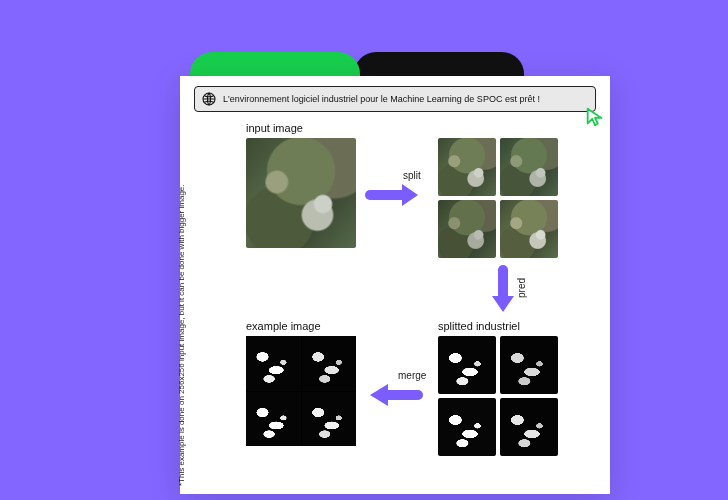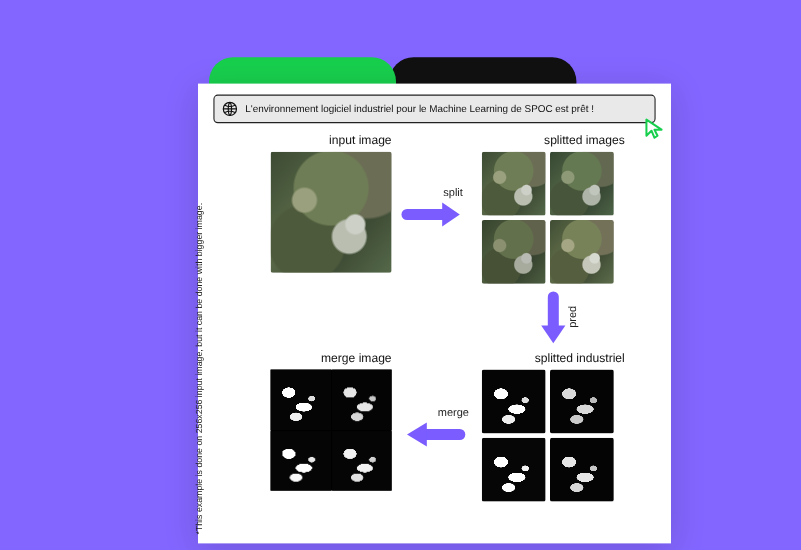--- a/index.html
+++ b/index.html
@@ -82,21 +82,21 @@
     position: absolute;
     left: 24px;
     right: 10px;
     top: 46px;
     bottom: 6px;
   }
   .lbl {
     position: absolute;
     font-size: 11px;
     color: #111;
-    text-align: right;
+    text-align: left;
   }
   .thumb {
     position: absolute;
     border-radius: 2px;
     overflow: hidden;
     background: #2a2d26;
   }
   
   .aerial {
     background:
@@ -181,21 +181,20 @@
 
     <div class="arrow" style="left:162px; top:58px;">
       <svg width="56" height="30">
           <defs></defs>
         <path d="M4 15 H40" stroke="#7a5cff" stroke-width="10" stroke-linecap="round"></path>
         <path d="M36 4 L52 15 L36 26 Z" fill="#7a5cff"></path>
       </svg>
     </div>
     <div class="arrow-label" style="left:175px; top:48px;margin-left:24px;">split</div>
 
-    <div class="lbl" style="left:234px; top:0; width:130px;">splitted images</div>
     <div class="grid2" style="left:234px; top:16px; width:120px; height:120px;">
       <div class="cell aerial"></div>
       <div class="cell aerial" style="filter:hue-rotate(8deg) brightness(.95);"></div>
       <div class="cell aerial" style="filter:brightness(.9);"></div>
       <div class="cell aerial" style="filter:hue-rotate(-6deg) brightness(1.05);"></div>
     </div>
 
     <div class="arrow" style="left:284px; top:144px;">
       <svg width="30" height="50">
         <path d="M15 4 V34" stroke="#7a5cff" stroke-width="10" stroke-linecap="round"></path>
@@ -213,21 +212,21 @@
     </div>
 
     <div class="arrow" style="left:162px; top:258px;">
       <svg width="56" height="30">
         <path d="M52 15 H18" stroke="#7a5cff" stroke-width="10" stroke-linecap="round"></path>
         <path d="M22 4 L4 15 L22 26 Z" fill="#7a5cff"></path>
       </svg>
     </div>
     <div class="arrow-label" style="left:172px; top:248px;padding-left:22px;">merge</div>
 
-    <div class="lbl" style="left:42px; top:198px; width:110px;">merge image</div>
+    <div class="lbl" style="left:42px; top:198px; width:110px;">example image</div>
     <div class="outgrid" style="left:42px; top:214px; width:110px; height:110px;">
       <div class="pred"></div>
       <div class="pred" style="filter:brightness(.9);"></div>
       <div class="pred" style="filter:brightness(1.05);"></div>
       <div class="pred" style="filter:brightness(.95);"></div>
     </div>
 
   </div>
 </div>
 

